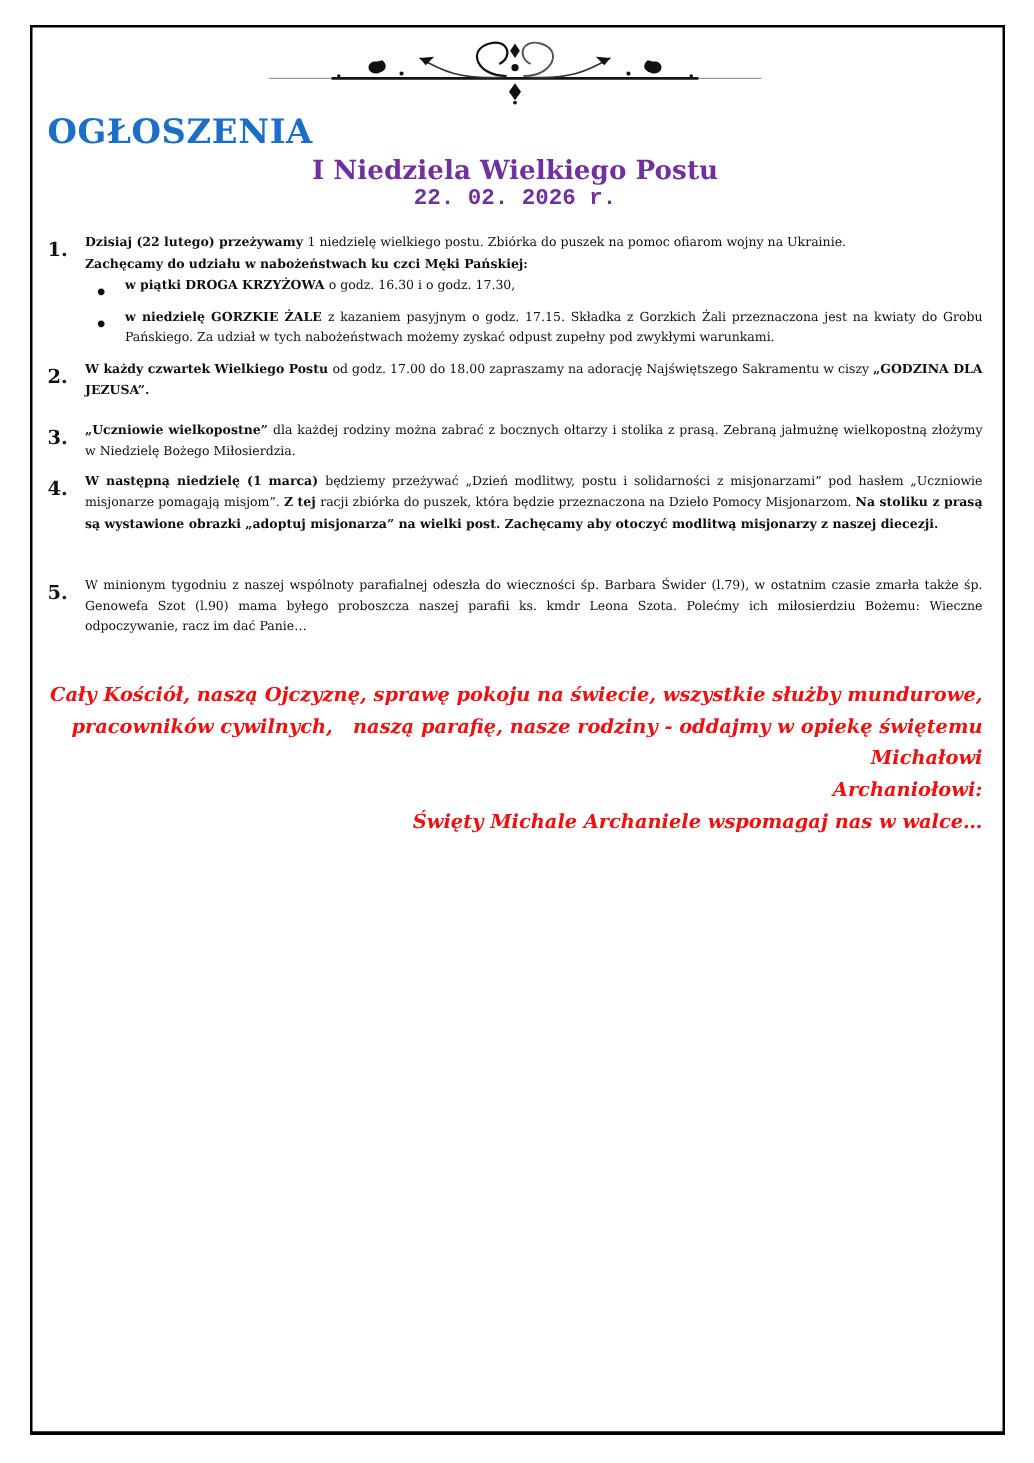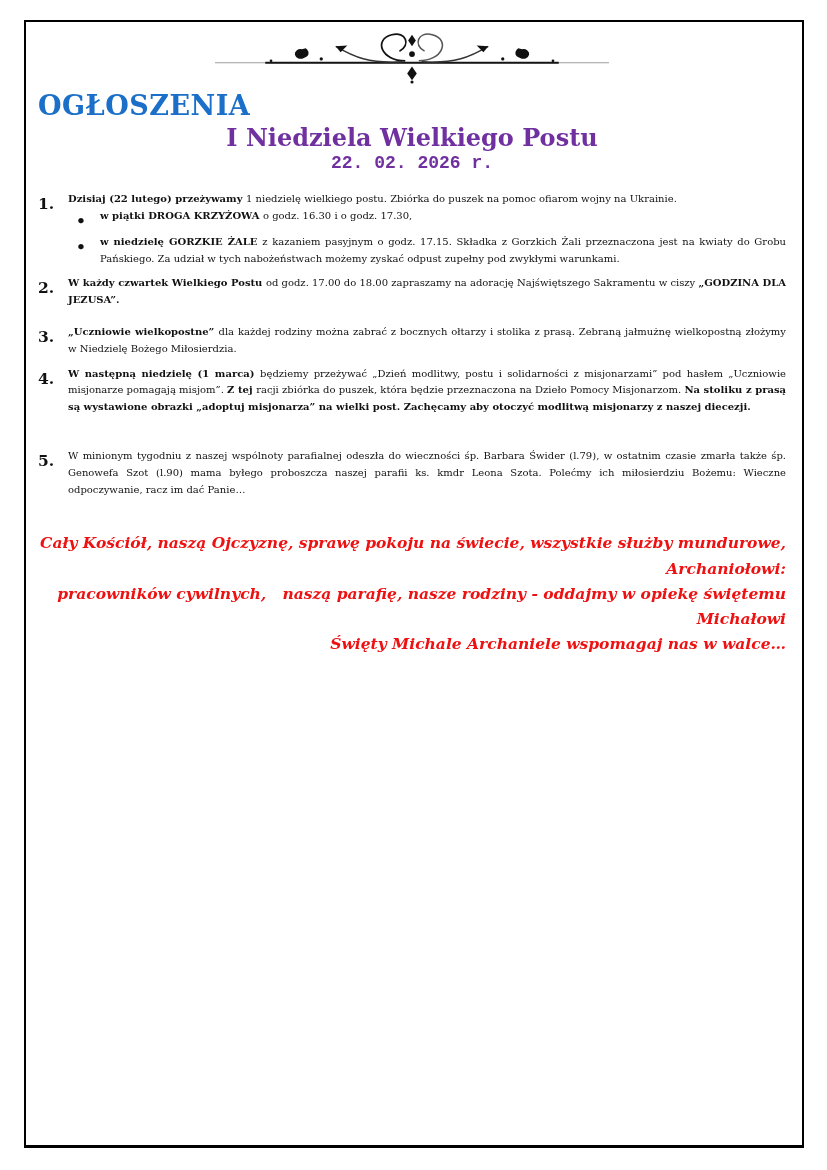--- a/index.html
+++ b/index.html
@@ -16,21 +16,21 @@
     padding:4px 16px 10px 12px;
   }
   .ornament-wrap{width:420px;margin:2px auto 0;display:block;text-align:center;}
   .hdr-title{
     margin:2px 0 0;
     font-size:27px;font-weight:bold;letter-spacing:.5px;
     color:var(--title-blue,#1b6fc8);
   }
   .hdr-sub{
     margin:2px 0 0;text-align:center;
-    font-size:24px;font-weight:bold;
+    font-size:21px;font-weight:bold;
     color:var(--subtitle-purple,#7030a0);
   }
   .hdr-date{
     margin:1px 0 0;text-align:center;
     font-size:18px;font-weight:bold;
     color:var(--subtitle-purple,#7030a0);
     font-family:Liberation Mono, monospace;
   }
   .list{margin-top:18px;}
   .item{display:flex;align-items:flex-start;}
@@ -95,20 +95,21 @@
 
   <h1 class="hdr-title">OGŁOSZENIA</h1>
   <h2 class="hdr-sub">I Niedziela Wielkiego Postu</h2>
   <h3 class="hdr-date">22. 02. 2026 r.</h3>
 
   <div class="list">
       <div class="item">
         <span class="num">1.</span>
         <div class="body">
           <div class="para"><span class="b ">Dzisiaj (22 lutego) przeżywamy </span><span>1 niedzielę wielkiego postu. Zbiórka do puszek na pomoc ofiarom wojny na Ukrainie.</span></div>
+          <div class="para"><span class="b ">Zachęcamy do udziału w nabożeństwach ku czci Męki Pańskiej:</span></div>
           <div class="bullet">
             <span class="marker">•</span>
             <div class="bcontent"><span class="b ">w piątki DROGA KRZYŻOWA </span><span>o godz. 16.30 i o godz. 17.30,</span></div>
           </div>
           <div class="bullet">
             <span class="marker">•</span>
             <div class="bcontent"><span class="b ">w niedzielę GORZKIE ŻALE </span><span>z kazaniem pasyjnym o godz. 17.15. Składka z Gorzkich Żali przeznaczona jest na kwiaty do Grobu Pańskiego. Za udział w tych nabożeństwach możemy zyskać odpust zupełny pod zwykłymi warunkami.</span></div>
           </div>
         </div>
       </div>
@@ -134,18 +135,18 @@
         <span class="num">5.</span>
         <div class="body">
           <div class="para"><span>W minionym tygodniu z naszej wspólnoty parafialnej odeszła do wieczności śp. Barbara Świder (l.79), w ostatnim czasie zmarła także śp. Genowefa Szot (l.90) mama byłego proboszcza naszej parafii ks. kmdr Leona Szota.  Polećmy ich miłosierdziu Bożemu: Wieczne odpoczywanie, racz im dać Panie…</span></div>
         </div>
       </div>
     </div>
 
 
   <div class="prayer">
       <div class="prayer-line">Cały Kościół, naszą Ojczyznę, sprawę pokoju na świecie, wszystkie służby mundurowe,</div>
+      <div class="prayer-line">pracowników cywilnych,   naszą parafię, nasze rodziny - oddajmy w opiekę świętemu Michałowi</div>
       <div class="prayer-line">Archaniołowi:</div>
-      <div class="prayer-line">pracowników cywilnych,   naszą parafię, nasze rodziny - oddajmy w opiekę świętemu Michałowi</div>
       <div class="prayer-line">Święty Michale Archaniele wspomagaj nas w walce…</div>
     </div>
 
 </div>
 
 </body></html>

